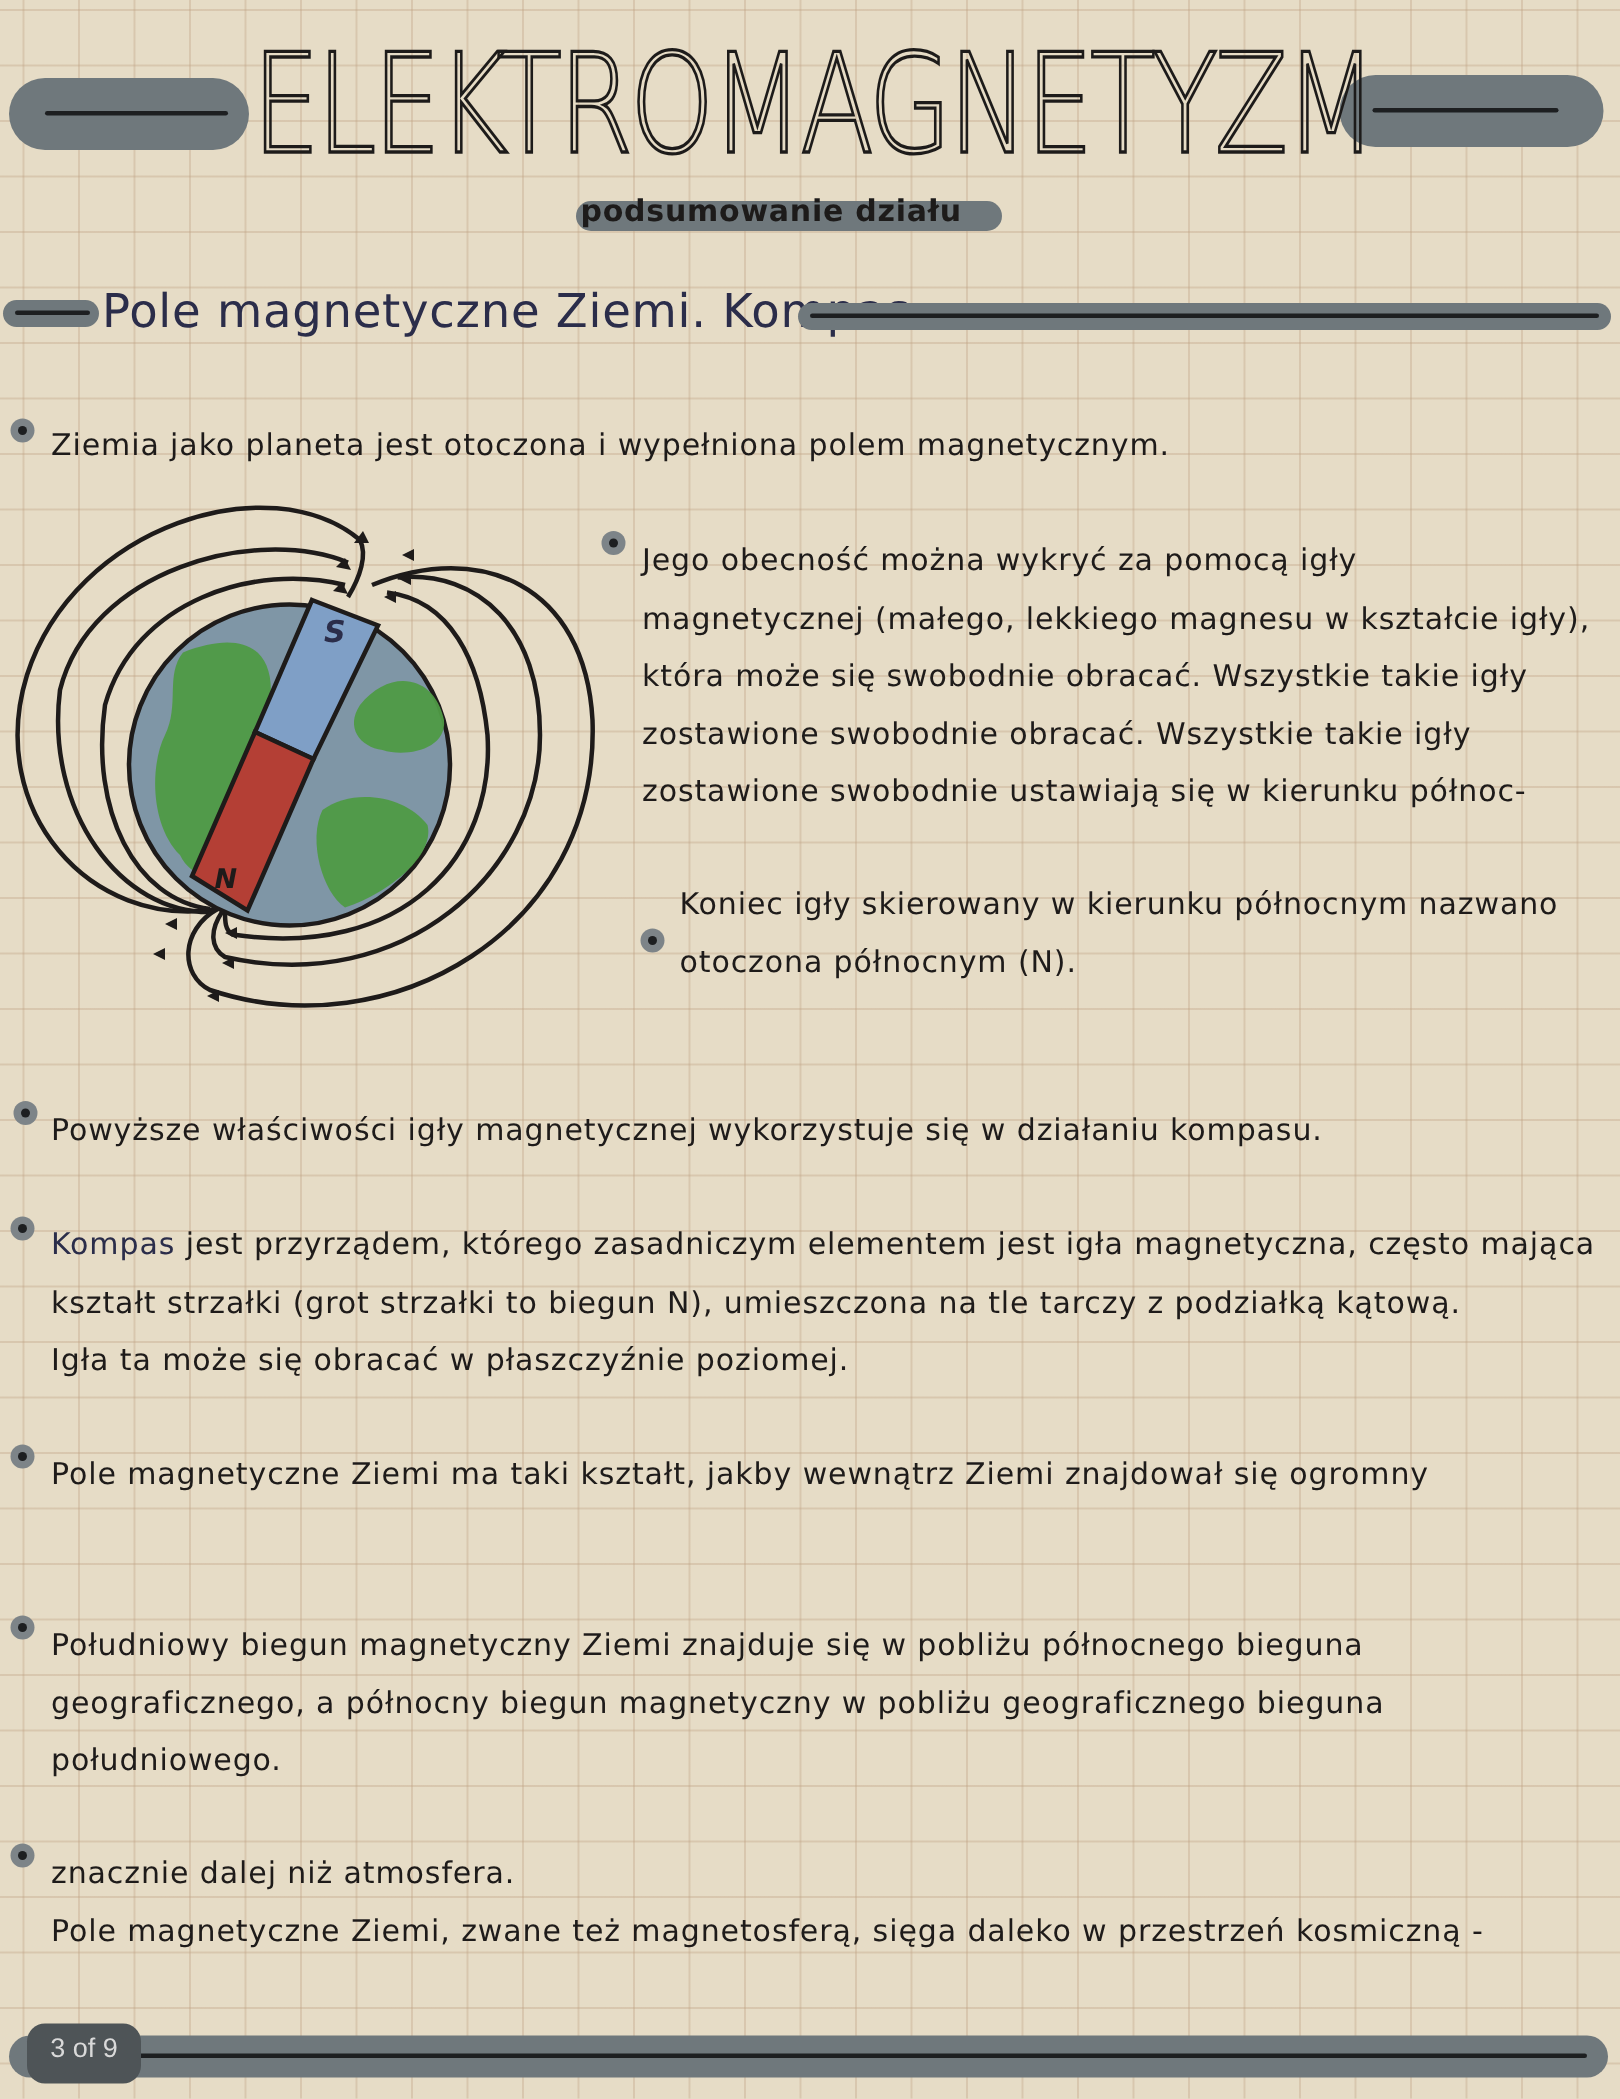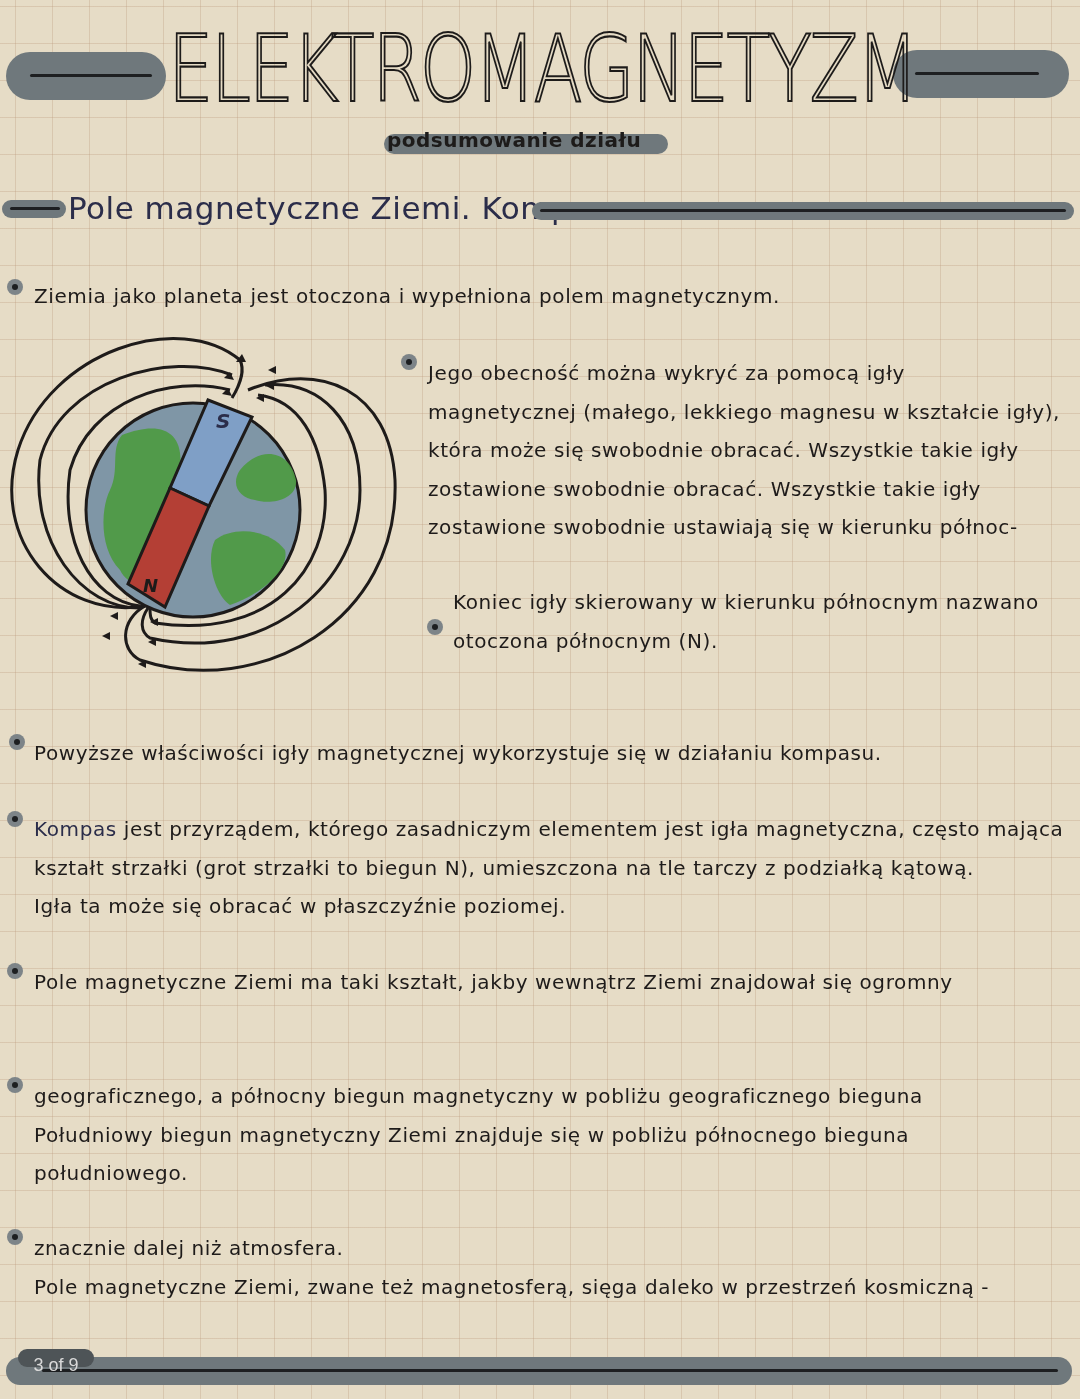--- a/index.html
+++ b/index.html
@@ -48,21 +48,21 @@
     .bullet::after {
       content: ""; position: absolute; left: 5px; top: 5px; width: 6px; height: 6px;
       border-radius: 50%; background: #1d1f21;
     }
     .text {
       position: absolute; font-size: 20px; line-height: 38.5px; color: #1e1b1a;
       letter-spacing: 0.6px;
     }
     .accent { color: #2b2d4a; }
     .page-badge {
-      position: absolute; left: 18px; top: 1349px; width: 76px; height: 18px;
+      position: absolute; left: 18px; top: 1349px; width: 76px; height: 40px;
       background: #4e5457; border-radius: 12px; color: #d9d9d9;
       font-size: 18px; line-height: 32px; text-align: center;
       font-family: "Liberation Sans", sans-serif;
     }
     svg.diagram { position: absolute; left: 0; top: 320px; }
   </style>
 </head>
 <body>
 
 <div class="pill" style="left:6px;top:52px;width:160px;height:48px;">
@@ -147,22 +147,22 @@
   <div>Igła ta może się obracać w płaszczyźnie poziomej.</div>
 </div>
 
 <div class="bullet" style="left:7px;top:963px;"></div>
 <div class="text" style="left:34px;top:963px;white-space:nowrap;">
   <div>Pole magnetyczne Ziemi ma taki kształt, jakby wewnątrz Ziemi znajdował się ogromny</div>
 </div>
 
 <div class="bullet" style="left:7px;top:1077px;"></div>
 <div class="text" style="left:34px;top:1077px;white-space:nowrap;">
+  <div>Południowy biegun magnetyczny Ziemi znajduje się w pobliżu północnego bieguna</div>
   <div>geograficznego, a północny biegun magnetyczny w pobliżu geograficznego bieguna</div>
-  <div>Południowy biegun magnetyczny Ziemi znajduje się w pobliżu północnego bieguna</div>
   <div>południowego.</div>
 </div>
 
 <div class="bullet" style="left:7px;top:1229px;"></div>
 <div class="text" style="left:34px;top:1229px;white-space:nowrap;">
   <div>znacznie dalej niż atmosfera.</div>
   <div>Pole magnetyczne Ziemi, zwane też magnetosferą, sięga daleko w przestrzeń kosmiczną -</div>
 </div>
 
 <div class="pill" style="left:6px;top:1357px;width:1066px;height:28px;">

